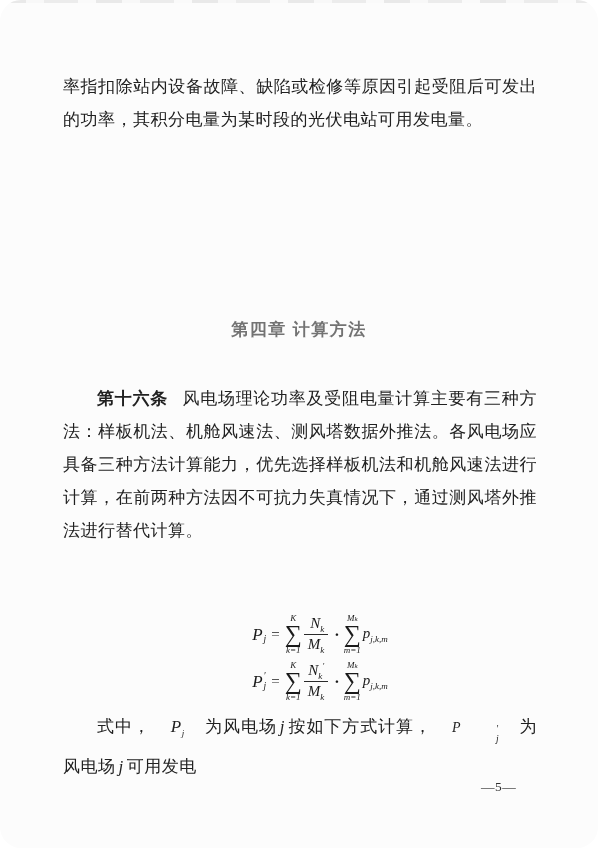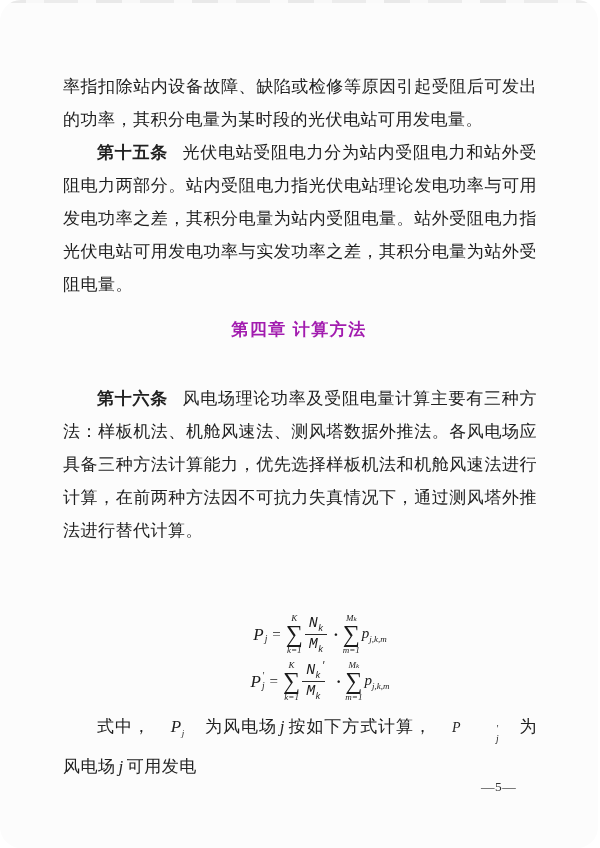--- a/index.html
+++ b/index.html
@@ -36,21 +36,21 @@
   .lead { font-weight: bold; margin-right: 0.85em; }
   .chapter {
     position: absolute;
     left: 0; right: 0;
     margin: 0;
     text-align: center;
     font-family: "Liberation Sans", "DejaVu Sans", sans-serif;
     font-weight: bold;
     font-size: 17px;
     letter-spacing: 1.5px;
-    color: #a21caf;
+    color: #737373;
   }
   
   .formula {
     position: absolute;
     left: 100px;
     width: 440px;
     display: flex;
     justify-content: center;
     align-items: center;
     color: #1a1a1a;
@@ -75,26 +75,25 @@
     flex-direction: column;
     align-items: center;
     line-height: 1;
   }
   .lim { font-size: 9px; font-style: italic; letter-spacing: 0; }
   .lim .tinysub { font-size: 7px; font-style: italic; }
   .sigma { font-size: 24px; line-height: 0.95; font-style: normal; }
   .frac {
     display: inline-flex;
     flex-direction: column;
-    align-items: flex-start;
+    align-items: flex-end;
     font-size: 15px;
     font-style: italic;
     line-height: 1.15;
     margin: 0 2px;
-    font-family: Liberation Mono, monospace;
   }
   .frac .den { border-top: 1px solid #2a2a2a; padding: 1px 4px 0 4px; }
   .frac .num { padding: 0 4px; }
   .formula sub, .note-var sub { font-size: 9px; font-style: italic; }
   .formula sup, .note-var sup { font-size: 9px; font-style: italic; }
   .term { font-style: italic; font-size: 15px; margin-left: 2px; }
   
   .note { text-indent: 2em; }
   .note-var { font-style: italic; margin: 0 20px; white-space: nowrap; }
   .note-var.small { font-size: 14px; }
@@ -110,21 +109,20 @@
 </style>
 </head>
 <body>
 
 <div class="page">
 
   <div class="scan-edge"></div>
 
   <p class="block intro" style="top:70px">率指扣除站内设备故障、缺陷或检修等原因引起受阻后可发出的功率，其积分电量为某时段的光伏电站可用发电量。</p>
 
-  <p class="block para" style="top:136px"><span class="lead">第十五条</span><span>光伏电站受阻电力分为站内受阻电力和站外受阻电力两部分。站内受阻电力指光伏电站理论发电功率与可用发电功率之差，其积分电量为站内受阻电量。站外受阻电力指光伏电站可用发电功率与实发功率之差，其积分电量为站外受阻电量。</span></p>
 
   <h2 class="chapter" style="top:318px">第四章 计算方法</h2>
 
   <p class="block para" style="top:382px"><span class="lead">第十六条</span><span>风电场理论功率及受阻电量计算主要有三种方法：样板机法、机舱风速法、测风塔数据外推法。各风电场应具备三种方法计算能力，优先选择样板机法和机舱风速法进行计算，在前两种方法因不可抗力失真情况下，通过测风塔外推法进行替代计算。</span></p>
 
 
   <div class="formula" style="top:614px">
     <span class="mvar">P</span>
     <span class="ss">
       <span class="sup"></span>

